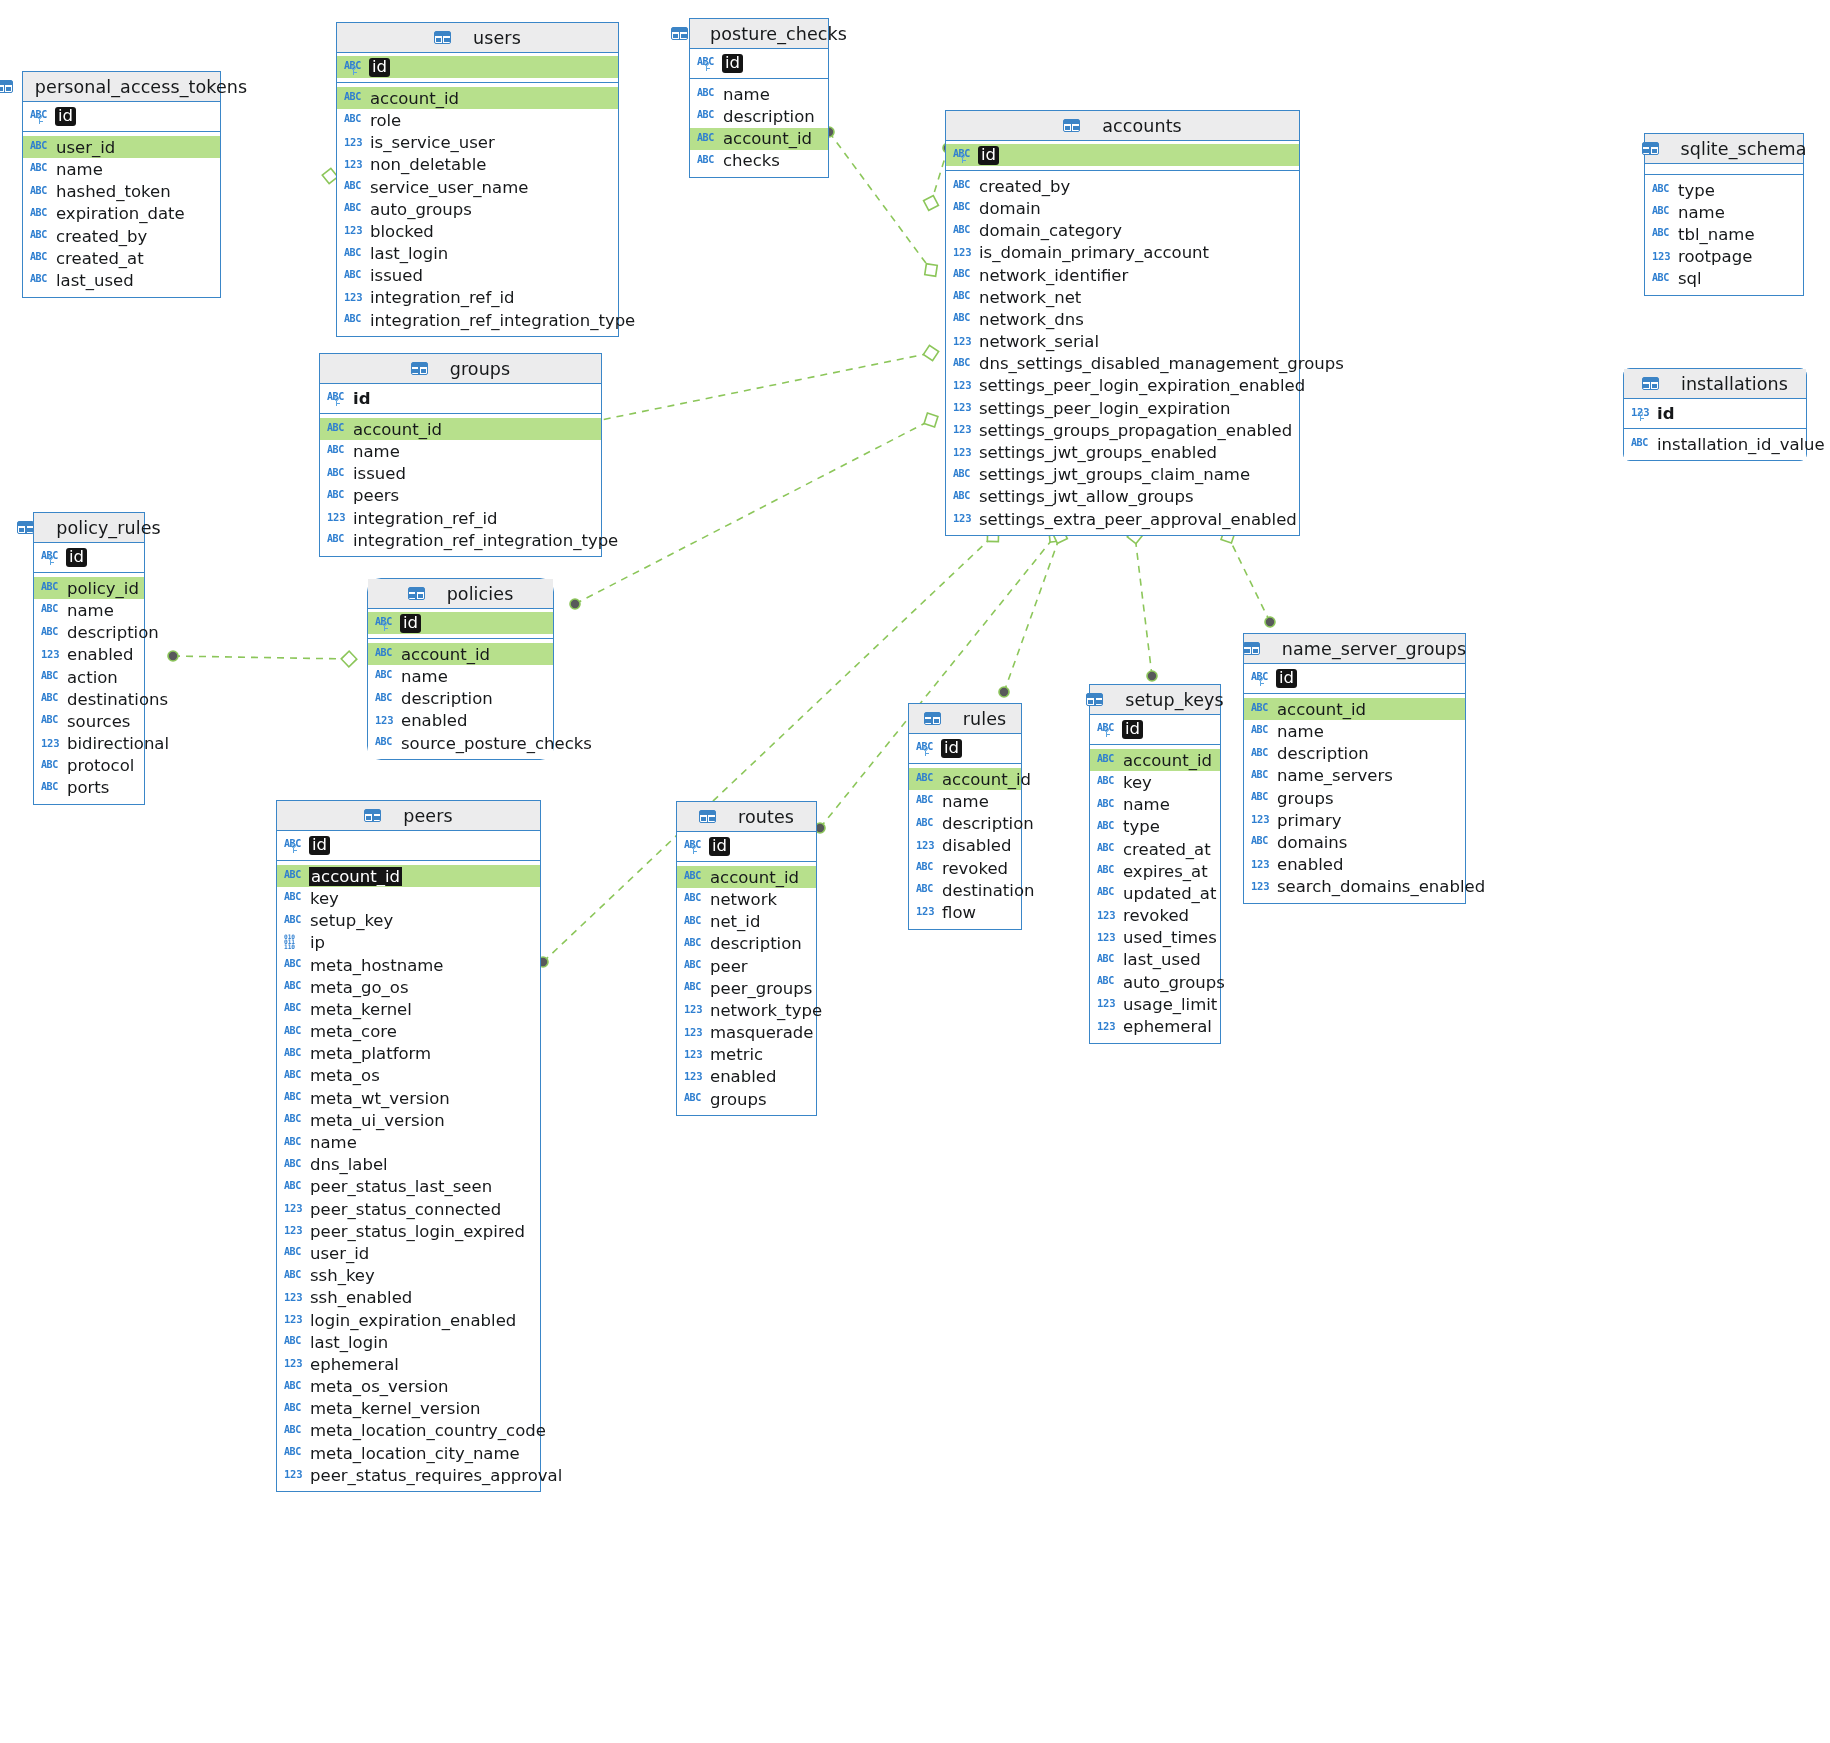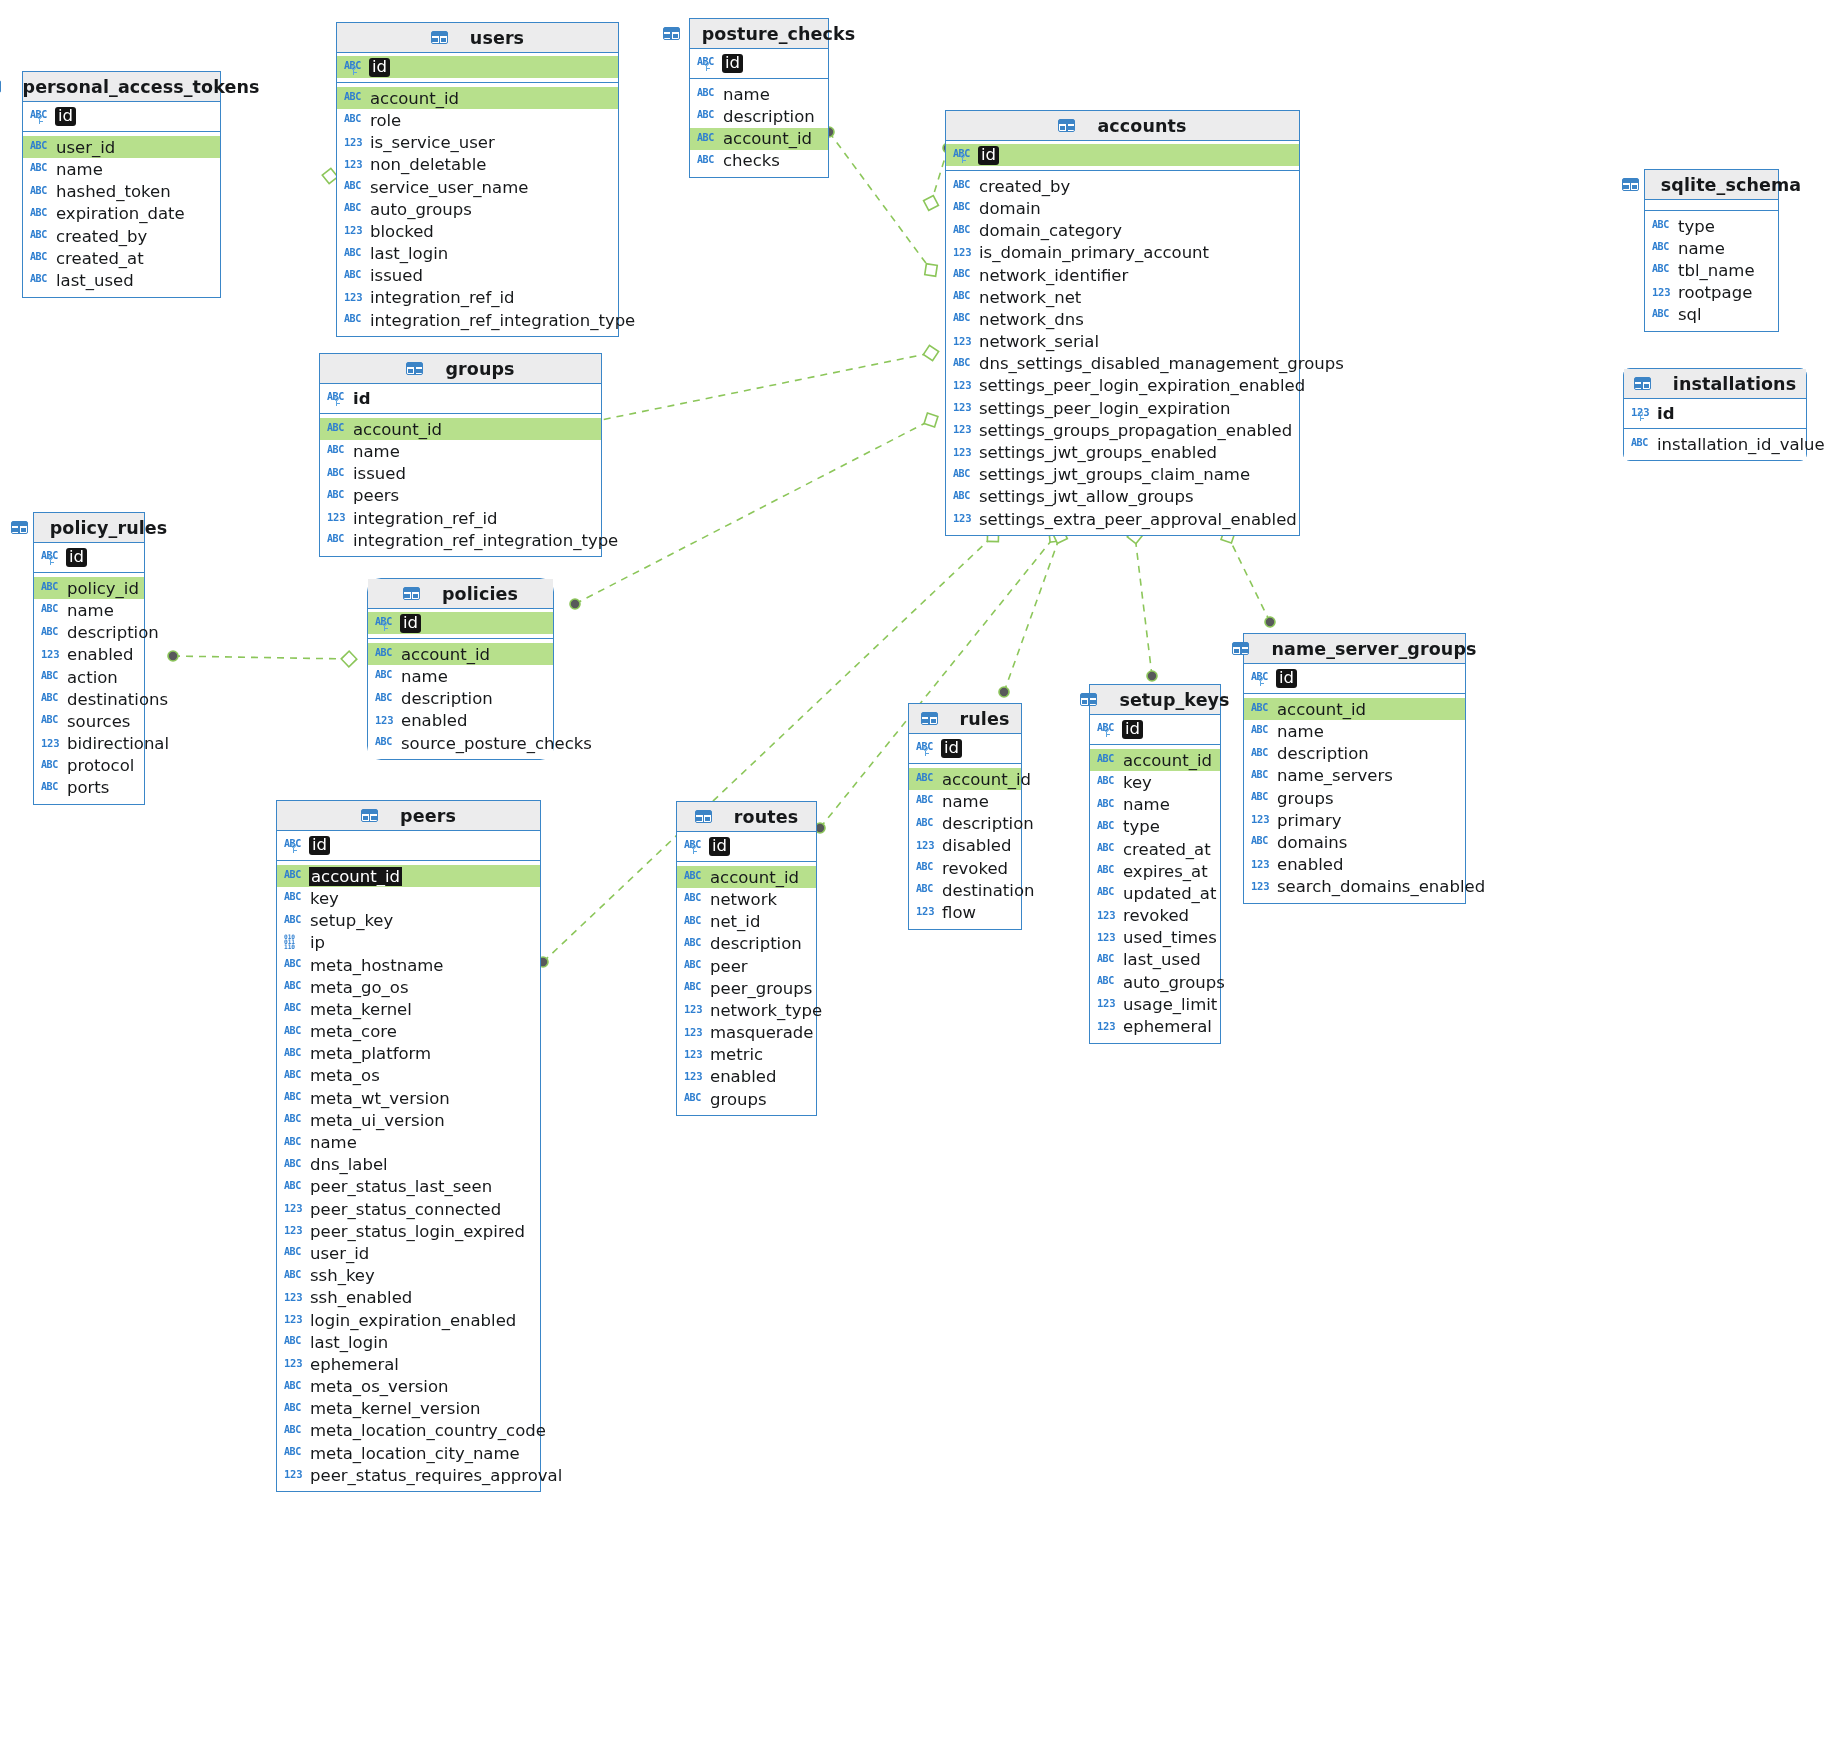--- a/index.html
+++ b/index.html
@@ -21,21 +21,20 @@
     z-index:2;
     box-shadow:0 0 0 0 rgba(0,0,0,0);
   }
   .tbl-header{
     background:#ececed;
     border-bottom:1.5px solid #3a86c8;
     height:29px;
     display:flex;align-items:center;justify-content:center;gap:22px;
     font-size:17.5px;color:#16181a;
     letter-spacing:.1px;
-    font-weight:bold;
   }
   .tbl-pk{
     border-bottom:1.5px solid #3a86c8;
     padding:3px 0 4px 0;
     background:#ffffff;
   }
   .tbl-pk.empty{height:10px;padding:0;}
   .tbl-cols{padding:4px 0 5px 0;background:#ffffff;}
 
   .row{
@@ -482,21 +481,21 @@
             <span class="cname">settings_jwt_allow_groups</span>
           </div>
           <div class="row">
             <span class="tico">
               <span class="lbl num">123</span>
             </span>
             <span class="cname">settings_extra_peer_approval_enabled</span>
           </div>
         </div>
       </div>
-      <div class="table" style="left: 1644px; top: 133px; width: 135px; margin-top: 36px;">
+      <div class="table" style="left: 1644px; top: 133px; width: 160px;">
         <div class="tbl-header">
           <span class="grid-ico">
             <i></i>
             <i></i>
           </span>
           <span>sqlite_schema</span>
         </div>
         <div class="tbl-pk empty"></div>
         <div class="tbl-cols">
           <div class="row">

